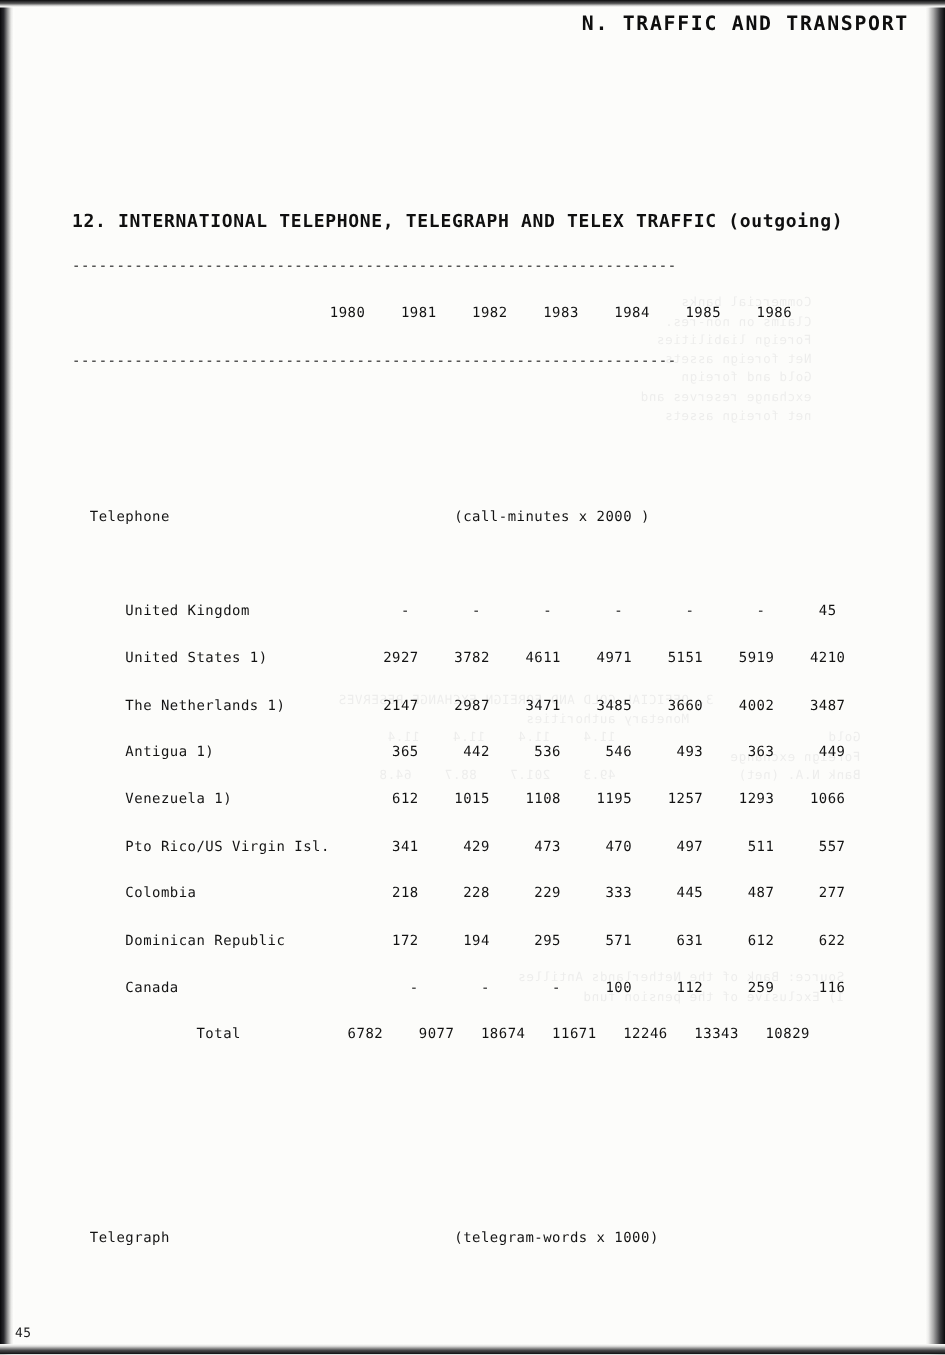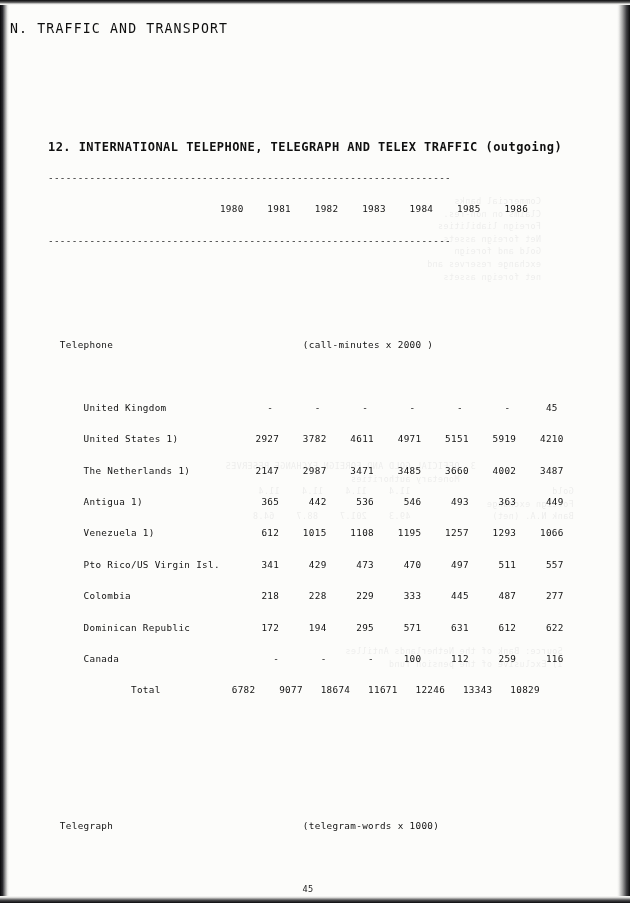--- a/index.html
+++ b/index.html
@@ -35,25 +35,26 @@
   }
   .sheet {
     position: absolute;
     left: 10px; top: 5px;
     width: 607px; height: 890px;
     background: #fcfcfa;
   }
 
   .doc-header {
     position: absolute;
-    left: 0; top: 16px;
+    left: 0; top: 4px;
     width: 596px;
+    text-align: right;
     font-size: 13.2px;
     letter-spacing: 1.15px;
-    font-weight: normal;
+    font-weight: bold;
     color: #0e0e0e;
     white-space: nowrap;
     overflow: hidden;
   }
 
   .content {
     position: absolute;
     left: 38px;
     top: 74px;
     width: 560px;
@@ -79,21 +80,20 @@
     color: #141414;
     overflow: hidden;
     height: 10.45px;
   }
   .row { white-space: pre; margin: 0; }
   .blank { white-space: pre; height: 10.45px; }
 
   .pageno {
     position: absolute;
     left: 0; bottom: 1px; width: 596px;
-    text-align: center;
     font-size: 8.6px;
     letter-spacing: .4px;
     color: #222;
     white-space: pre;
   }
 
   
   .bleed {
     position: absolute;
     left: 40px;

